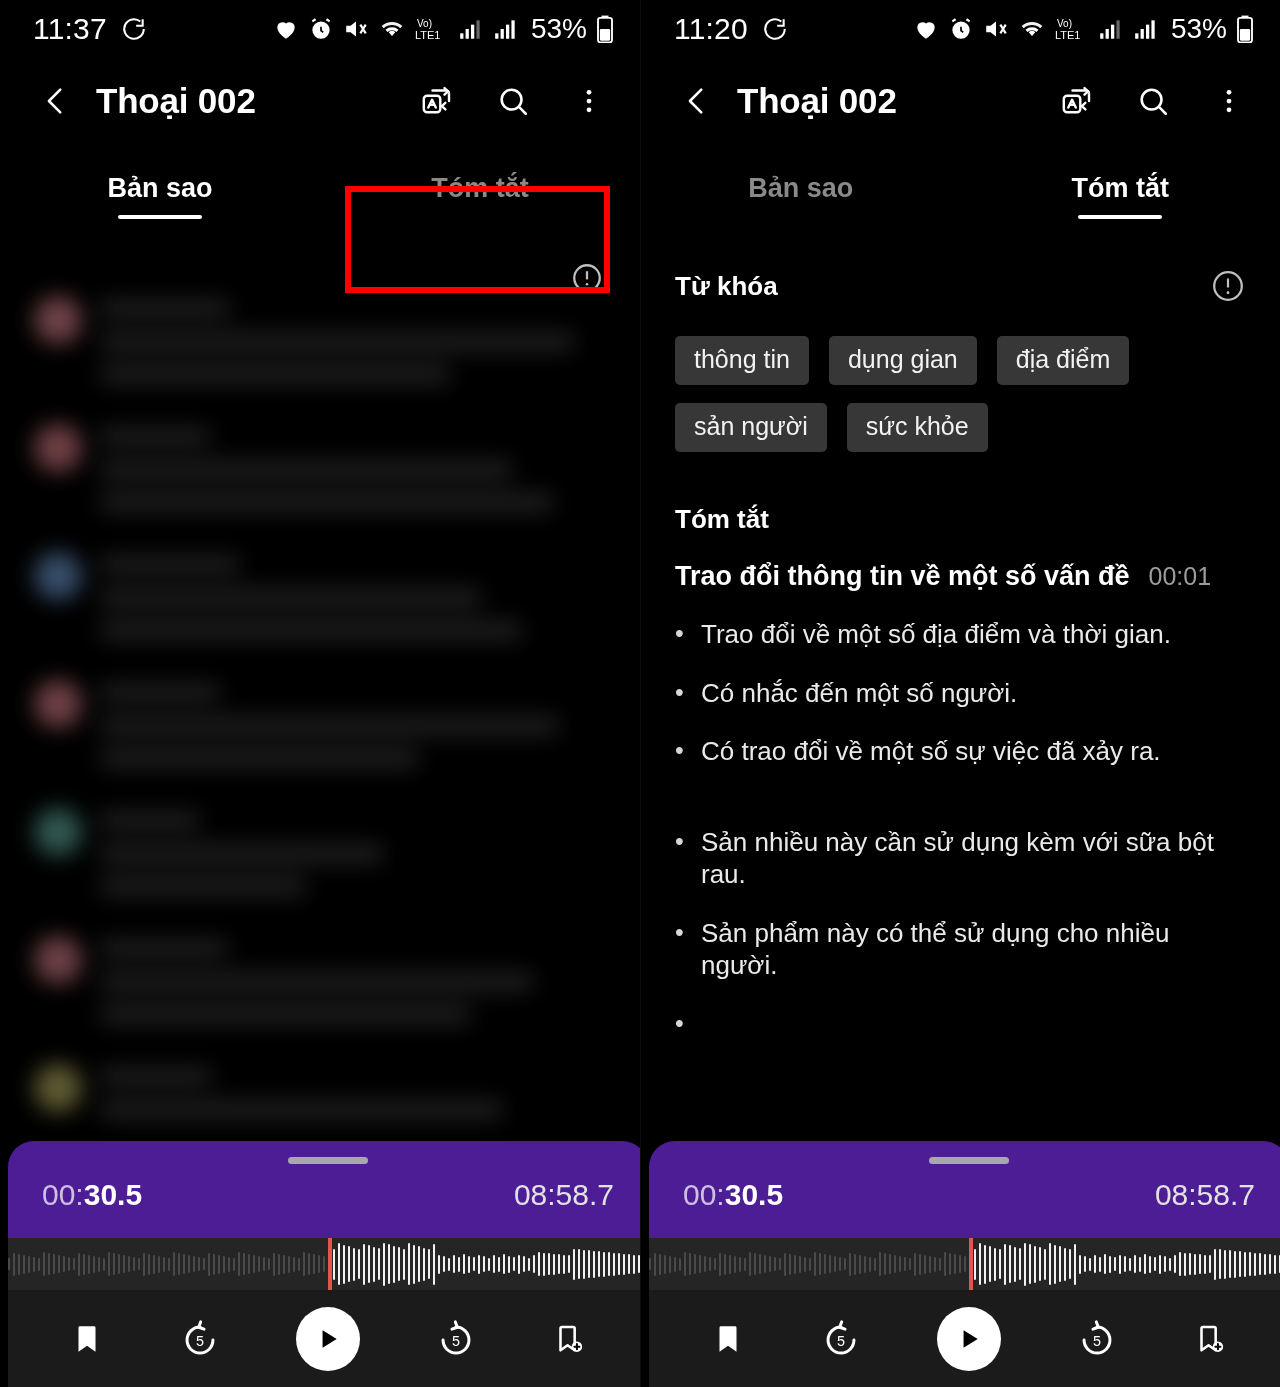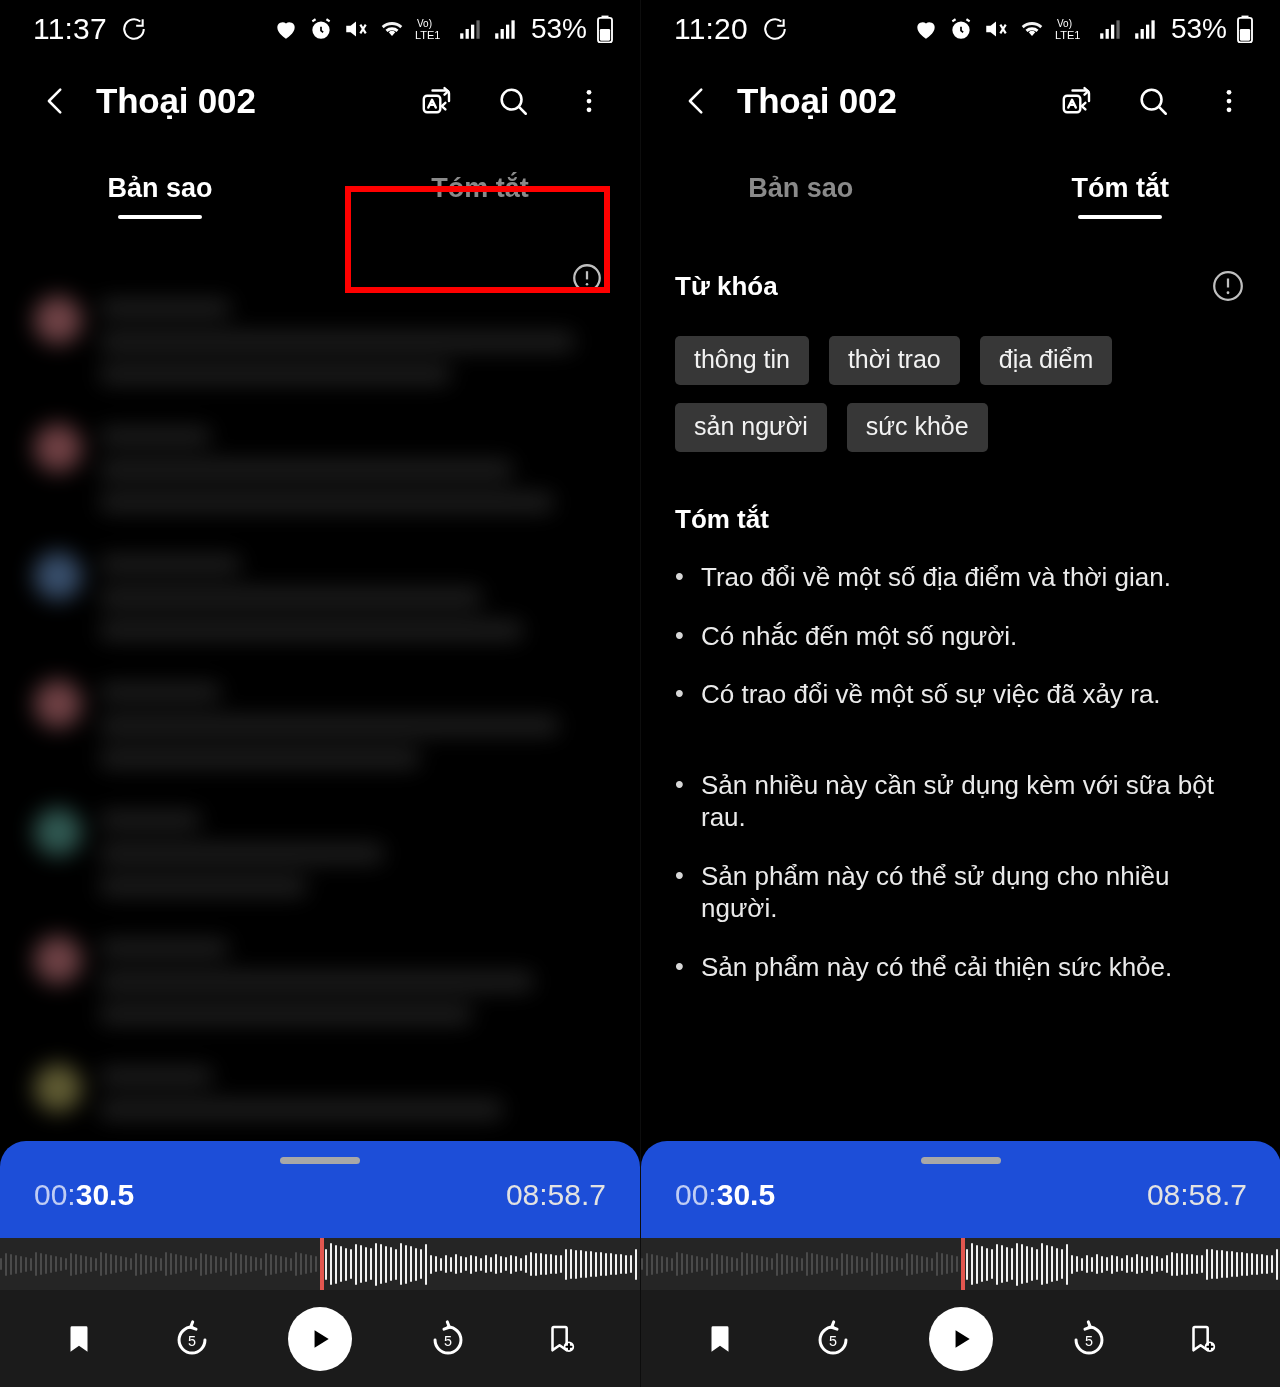--- a/index.html
+++ b/index.html
@@ -113,22 +113,22 @@
   .sum-head-row { display: flex; align-items: baseline; gap: 19px; }
   .sum-head { color: #fff; font-size: 27px; font-weight: 700; }
   .sum-time { color: #9d9d9d; font-size: 25px; }
   .bullets { margin-top: 14px; }
   .bullet { display: flex; align-items: flex-start; margin-top: 26px; }
   .bullet .dot { color: #d7d7d7; font-size: 25px; width: 26px; flex: 0 0 26px; line-height: 1.25; }
   .bullet .txt { color: #eaeaea; font-size: 26px; line-height: 1.25; }
 
   
   .player {
-    position: absolute; left: 0; bottom: 0; width: 640px;
-    background: #1d4ed8;
+    position: absolute; left: 8px; bottom: 0; width: 640px;
+    background: #4c1d95;
     border-top-left-radius: 26px; border-top-right-radius: 26px;
   }
   .grabber {
     width: 80px; height: 7px; border-radius: 4px; background: #a8a8a8;
     margin: 16px auto 0;
   }
   .times {
     display: flex; justify-content: space-between; align-items: center;
     padding: 14px 34px 26px;
   }
@@ -642,29 +642,33 @@
           <svg width="36" height="36" viewBox="0 0 24 24" fill="none" stroke="#bfbfbf" stroke-width="1.5">
               <circle cx="12" cy="12" r="9.2"></circle>
               <line x1="12" y1="7" x2="12" y2="13"></line>
               <circle cx="12" cy="16.5" r="0.95" fill="#bfbfbf" stroke="none"></circle>
             </svg>
         </span>
       </div>
 
       <div class="chips">
         <span class="chip">thông tin</span>
-        <span class="chip">thời trao</span>
+        <span class="chip">dụng gian</span>
         <span class="chip">địa điểm</span>
         <span class="chip">sản người</span>
         <span class="chip">sức khỏe</span>
       </div>
 
       <div class="sum-title">Tóm tắt</div>
 
       <div class="sum-section">
+        <div class="sum-head-row">
+          <span class="sum-head">Trao đổi thông tin về một số vấn đề</span>
+          <span class="sum-time">00:01</span>
+        </div>
         <div class="bullets">
           <div class="bullet">
             <span class="dot">•</span>
             <span class="txt">Trao đổi về một số địa điểm và thời gian.</span>
           </div>
           <div class="bullet">
             <span class="dot">•</span>
             <span class="txt">Có nhắc đến một số người.</span>
           </div>
           <div class="bullet">
@@ -679,21 +683,20 @@
           <div class="bullet">
             <span class="dot">•</span>
             <span class="txt">Sản nhiều này cần sử dụng kèm với sữa bột rau.</span>
           </div>
           <div class="bullet">
             <span class="dot">•</span>
             <span class="txt">Sản phẩm này có thể sử dụng cho nhiều người.</span>
           </div>
           <div class="bullet">
             <span class="dot">•</span>
-            <span class="txt">Sản phẩm này có thể cải thiện sức khỏe.</span>
           </div>
         </div>
       </div>
     </div>
 
     <div class="player">
       <div class="grabber"></div>
       <div class="times">
         <span class="t-cur"><span class="dim">00:</span><span class="bold">30.5</span></span>
         <span class="t-total">08:58.7</span>

